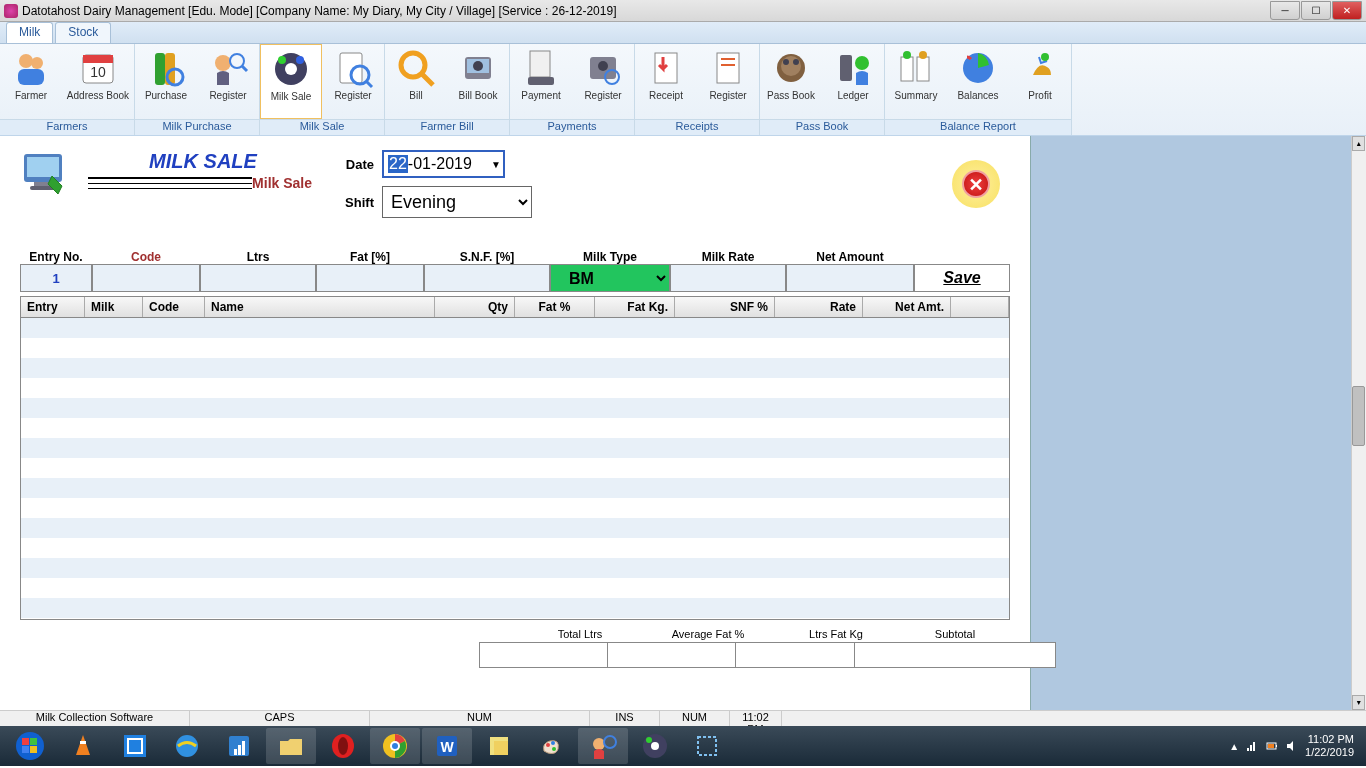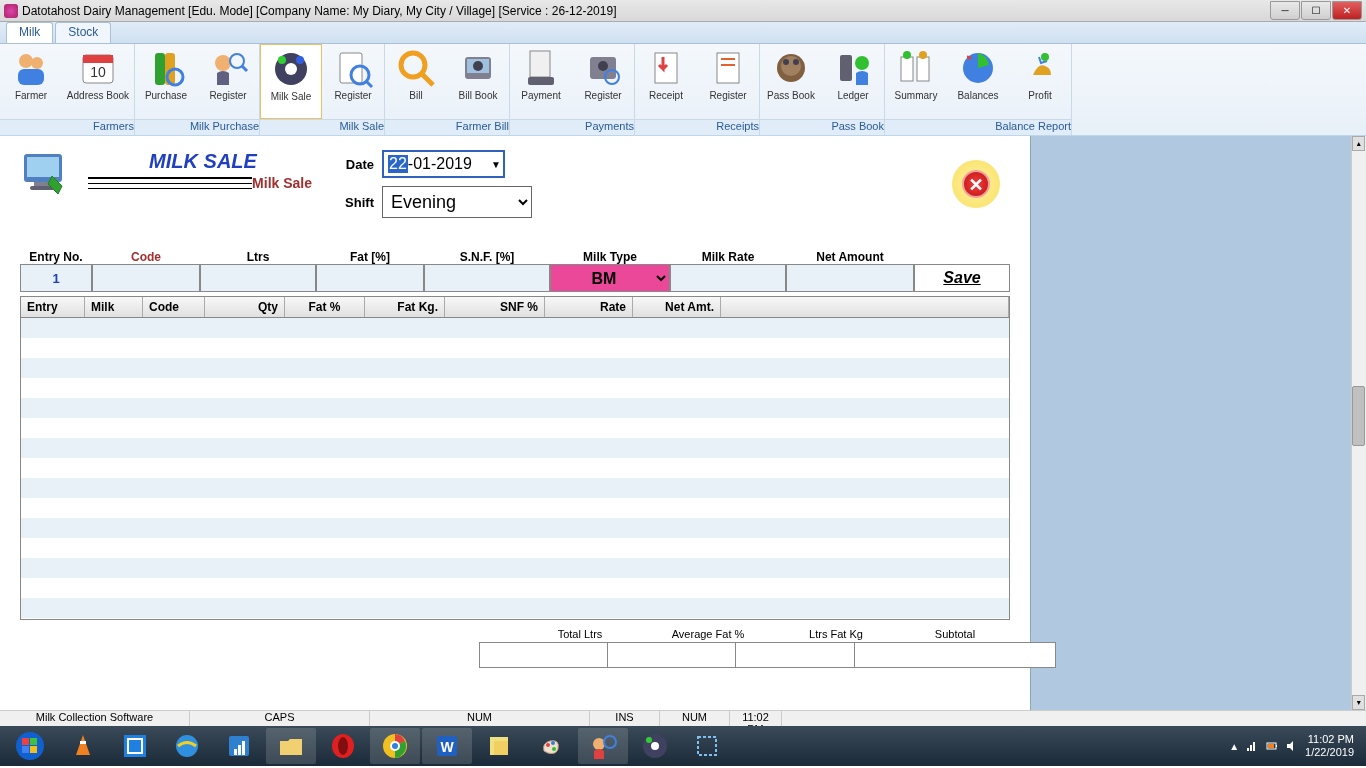--- a/index.html
+++ b/index.html
@@ -14,21 +14,21 @@
 
 
 .tabs { height: 22px; background: linear-gradient(#e0ecf8,#d0e0f0); border-bottom: 1px solid #a8c0d8; display: flex; padding-left: 6px; font-size: 12px; }
 .tab { padding: 2px 12px; margin-right: 2px; background: #f0f6fc; border: 1px solid #a8c0d8; border-bottom: none; border-radius: 3px 3px 0 0; color: #2a5a9a; cursor: pointer; }
 .tab.active { background: #fff; font-weight: normal; }
 
 
 .ribbon { height: 92px; background: linear-gradient(#f4f8fc,#e8f0f8); border-bottom: 1px solid #bfd5ea; display: flex; }
 .ribgroup { border-right: 1px solid #c8dae8; display: flex; flex-direction: column; }
 .ribgroup .groupbtns { display: flex; flex: 1; }
-.ribgroup .grouplabel { height: 16px; background: #e0ecf8; color: #2a5a9a; font-size: 11px; text-align: right; border-top: 1px solid #c8dae8; }
+.ribgroup .grouplabel { height: 16px; background: #e0ecf8; color: #2a5a9a; font-size: 11px; text-align: center; border-top: 1px solid #c8dae8; }
 .ribbtn { width: 62px; display: flex; flex-direction: column; align-items: center; justify-content: flex-start; padding: 3px 2px 0; cursor: pointer; }
 .ribbtn.active { background: #fff; border: 1px solid #f0c060; }
 .ribicon { width: 42px; height: 42px; margin-bottom: 1px; }
 .riblbl { font-size: 10px; color: #333; text-align: center; line-height: 11px; }
 
 
 .mainwrap { display: flex; height: 574px; }
 .mainpane { flex: 1; background: #fff; padding: 14px 20px; position: relative; }
 .mainpane-scroll { width: 15px; background: #f0f0f0; border-left: 1px solid #ccc; position: relative; }
 .rightpanel { width: 330px; background: #b0c8e0; border-left: 1px solid #8aa; }
@@ -50,21 +50,21 @@
 .formrow select { width: 150px; height: 32px; font-size: 18px; }
 .closebtn { position: absolute; right: 30px; top: 24px; width: 48px; height: 48px; background: radial-gradient(circle,#fef0a0,#f8e060); border-radius: 50%; display: flex; align-items: center; justify-content: center; cursor: pointer; }
 .closebtn .x { width: 28px; height: 28px; background: radial-gradient(circle,#f04040,#c01010); border-radius: 50%; color: #fff; font-weight: 700; font-size: 18px; text-align: center; line-height: 27px; border: 2px solid #f0a0a0; }
 
 
 .entryrow { margin-top: 32px; }
 .entrylabels { display: flex; font-size: 12px; font-weight: 700; }
 .entrylabels div, .entryinputs > * { text-align: center; }
 .entryinputs { display: flex; }
 .entryinputs input, .entryinputs select { border: 1px solid #888; height: 28px; background: #e8f0f8; font-size: 13px; text-align: center; padding: 0 2px; }
-.entryinputs select { background: #ec4899; font-size: 16px; font-weight: 700; text-align: center; padding-left: 2px; }
+.entryinputs select { background: #22c55e; font-size: 16px; font-weight: 700; text-align: left; padding-left: 14px; }
 .col-entry{width:72px;} .col-code{width:108px;} .col-ltrs{width:116px;} .col-fat{width:108px;} .col-snf{width:126px;} .col-mtype{width:120px;} .col-rate{width:116px;} .col-net{width:128px;} .col-save{width:96px;}
 .entrylabels .col-code { color: #a03030; }
 .savebtn { height: 28px; border: 1px solid #888; background: #fff; font-style: italic; font-weight: 700; font-size: 16px; cursor: pointer; }
 .savebtn span { text-decoration: underline; }
 
 
 .grid { margin-top: 4px; border: 1px solid #888; height: 324px; overflow: hidden; }
 .gridhead { display: flex; background: linear-gradient(#f8f8f8,#e0e0e0); border-bottom: 1px solid #888; font-size: 12px; font-weight: 700; }
 .gridhead div { border-right: 1px solid #aaa; padding: 3px 6px; }
 .gc-entry{width:64px;} .gc-milk{width:58px;} .gc-code{width:62px;} .gc-name{width:230px;} .gc-qty{width:80px;text-align:right;} .gc-fatp{width:80px;text-align:center;} .gc-fatkg{width:80px;text-align:right;} .gc-snf{width:100px;text-align:right;} .gc-rate{width:88px;text-align:right;} .gc-amt{width:88px;text-align:right;}
@@ -364,20 +364,21 @@
         <input class="col-net" style="">
         <button class="savebtn col-save"><span>Save</span></button>
       </div>
     </div>
 
     <div class="grid">
       <div class="gridhead">
         <div class="gc-entry">Entry</div>
         <div class="gc-milk">Milk</div>
         <div class="gc-code">Code</div>
+        <div class="gc-name">Name</div>
         <div class="gc-qty">Qty</div>
         <div class="gc-fatp">Fat %</div>
         <div class="gc-fatkg">Fat Kg.</div>
         <div class="gc-snf">SNF %</div>
         <div class="gc-rate">Rate</div>
         <div class="gc-amt">Net Amt.</div>
         <div style="flex:1"></div>
       </div>
       <div class="gridbody">
         <div class="row"></div>

